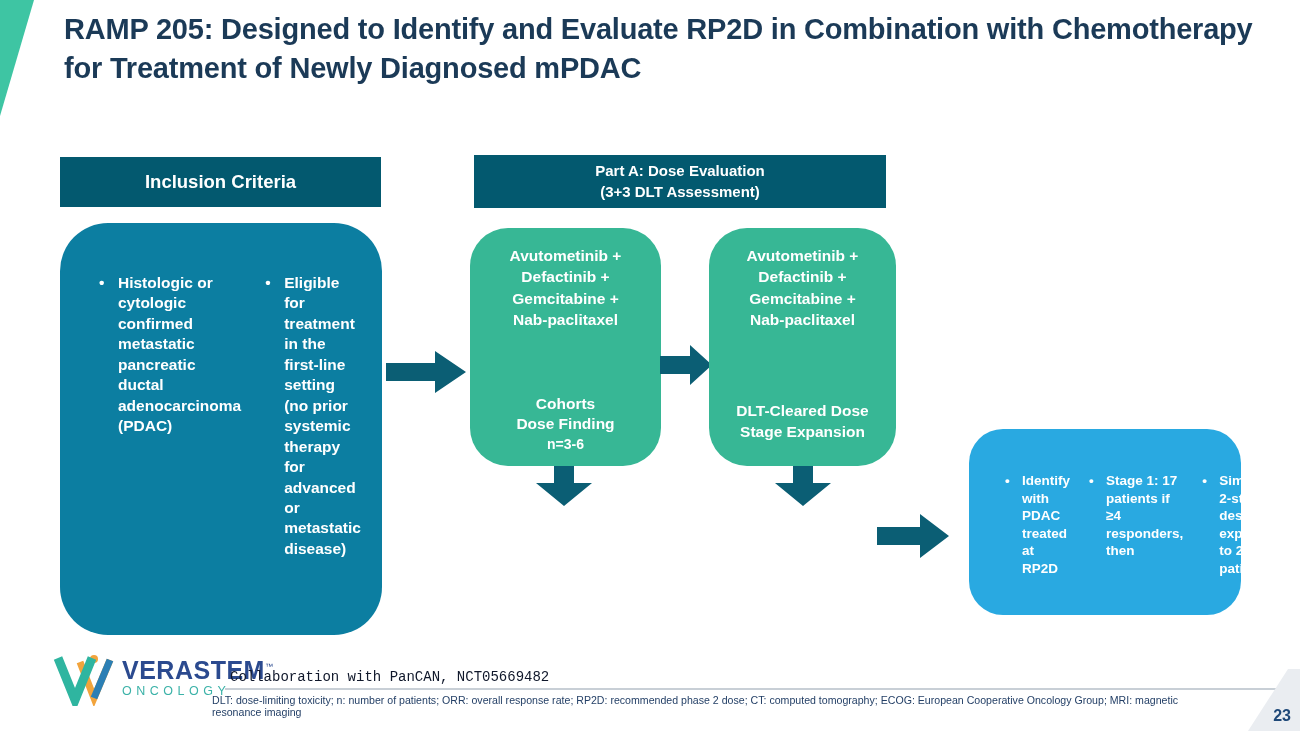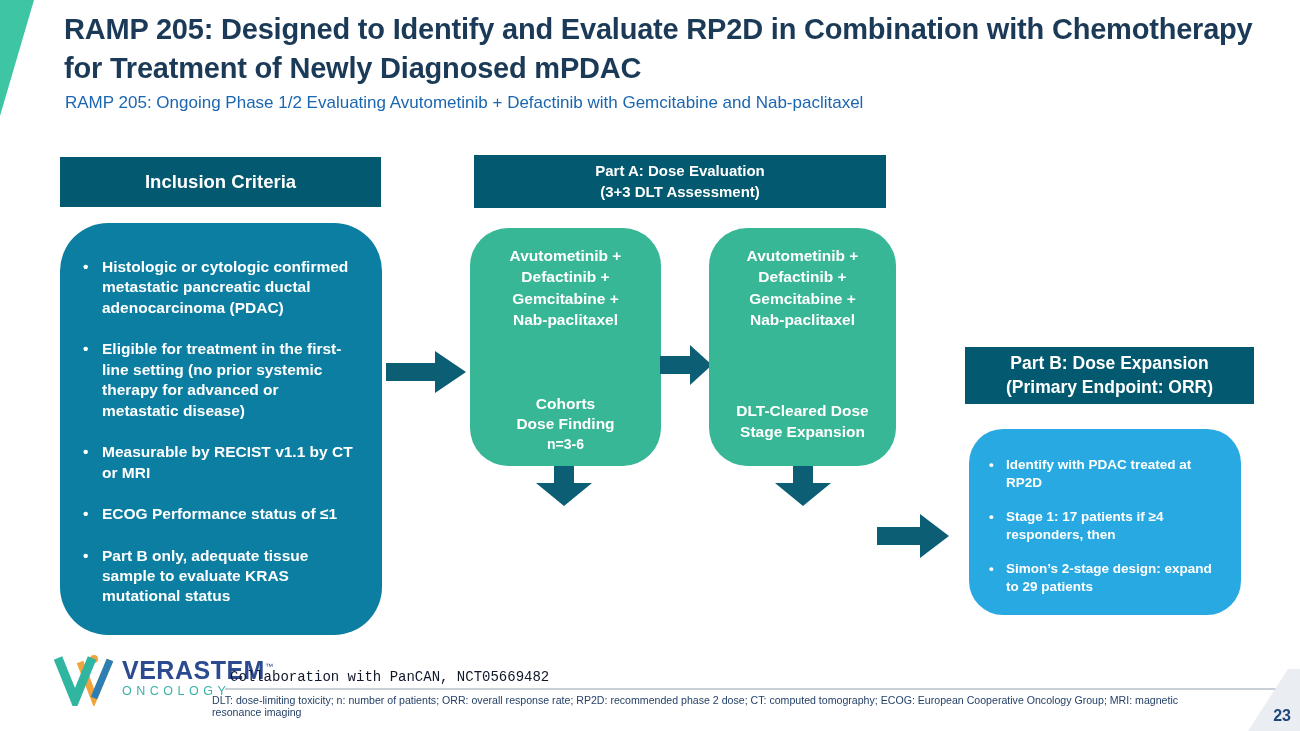--- a/index.html
+++ b/index.html
@@ -26,21 +26,21 @@
   }
   .hdr-inclusion{left:60px;top:157px;width:321px;height:50px;font-size:18.5px;}
   .hdr-parta{left:474px;top:155px;width:412px;height:53px;font-size:15px;}
   .hdr-partb{left:965px;top:347px;width:289px;height:57px;font-size:17.5px;}
 
   
   .inclusion-body{
     left:60px;top:223px;width:322px;height:412px;background:#0C7EA1;border-radius:48px;
     box-sizing:border-box;padding:34px 24px 0 20px;
   }
-  .blist{list-style:none;margin:0;padding:0;display:flex;flex-direction:column;}
+  .blist{list-style:none;margin:16px;padding:0;display:flex;flex-direction:row;}
   .blist li{
     position:relative;padding-left:22px;color:#ffffff;font-weight:700;
   }
   .blist li::before{content:"\2022";position:absolute;left:3px;top:0;}
   .inclusion-body .blist{gap:21px;}
   .inclusion-body .blist li{font-size:15.5px;line-height:1.32;}
 
   
   .greenbox{
     background:#37B795;border-radius:38px;color:#fff;font-weight:700;text-align:center;
@@ -86,21 +86,20 @@
 </head>
 <body>
 
 <div class="slide">
 
   <svg class="abs" style="left:0;top:0" width="34" height="116">
     <polygon points="0,0 34,0 0,116" fill="#3EC5A3"></polygon>
   </svg>
 
   <div class="abs title">RAMP 205: Designed to Identify and Evaluate RP2D in Combination with Chemotherapy for Treatment of Newly Diagnosed mPDAC</div>
-  <div class="abs subtitle">RAMP 205: Ongoing Phase 1/2 Evaluating Avutometinib + Defactinib with Gemcitabine and Nab-paclitaxel</div>
 
   <div class="abs hdr hdr-inclusion">
     <span>Inclusion Criteria</span>
   </div>
   <div class="abs inclusion-body">
     <ul class="blist">
       <li>Histologic or cytologic confirmed metastatic pancreatic ductal adenocarcinoma (PDAC)</li>
       <li>Eligible for treatment in the first-line setting (no prior systemic therapy for advanced or metastatic disease)</li>
       <li>Measurable by RECIST v1.1 by CT or MRI</li>
       <li>ECOG Performance status of ≤1</li>
@@ -163,24 +162,20 @@
       </svg>
   </div>
 
 
   <div class="abs arrow" style="left:877px;top:514px">
     <svg width="72" height="44" viewBox="0 0 72 44">
         <polygon points="0,13 43,13 43,0 72,22 43,44 43,31 0,31" fill="#0B5E74"></polygon>
       </svg>
   </div>
 
-  <div class="abs hdr hdr-partb">
-    <span>Part B: Dose Expansion</span>
-    <span>(Primary Endpoint: ORR)</span>
-  </div>
   <div class="abs partb-body">
     <ul class="blist">
       <li>Identify with PDAC treated at RP2D</li>
       <li>Stage 1: 17 patients if ≥4 responders, then</li>
       <li>Simon’s 2-stage design: expand to 29 patients</li>
     </ul>
   </div>
 
   <div class="abs logo-icon">
     <svg width="68" height="54" viewBox="0 0 68 54">

